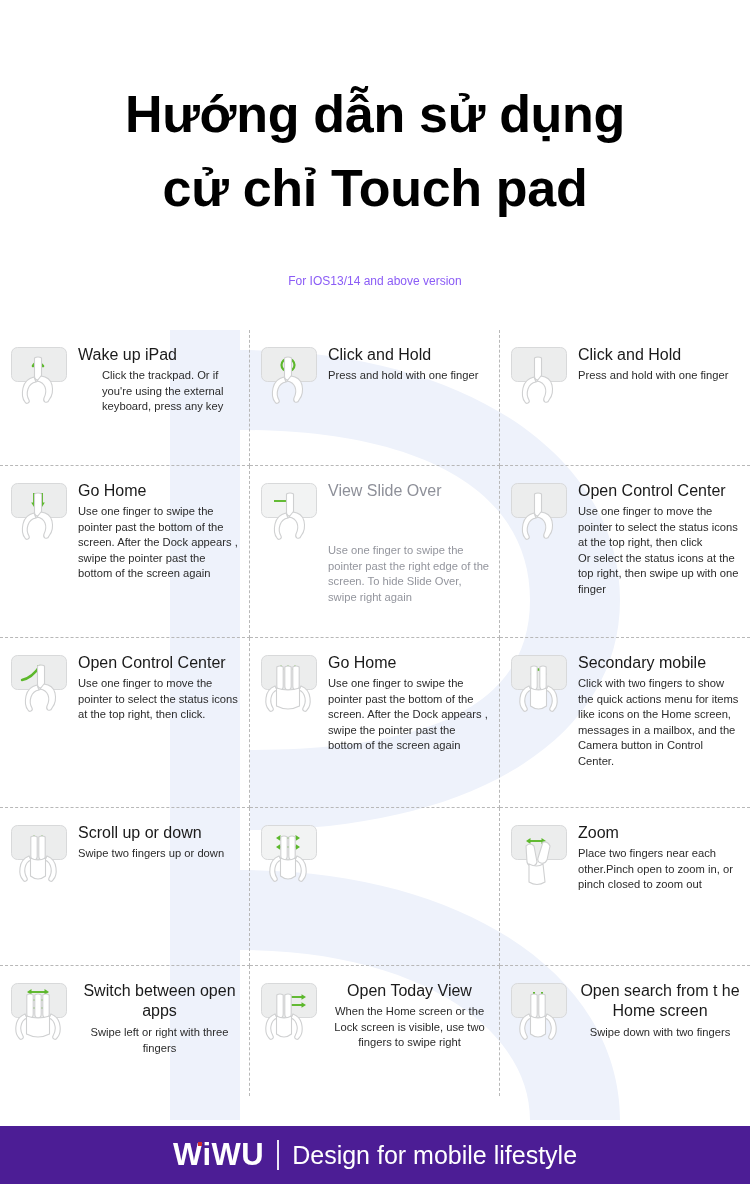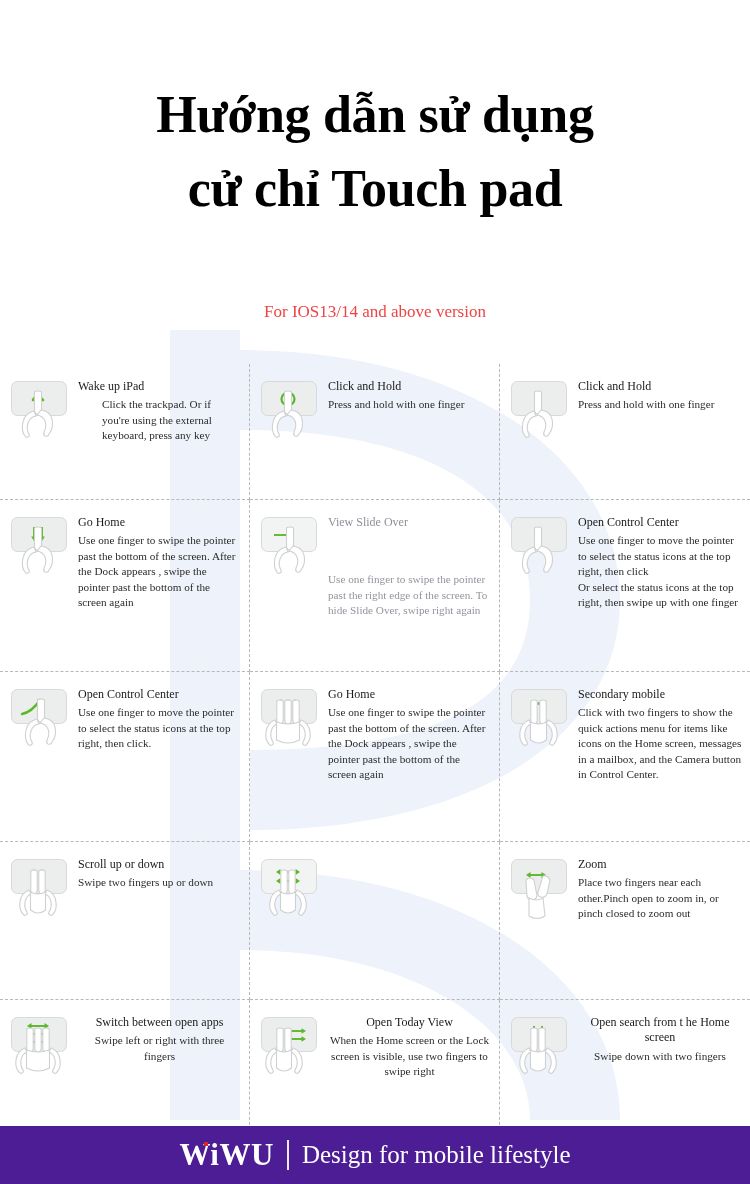--- a/index.html
+++ b/index.html
@@ -9,21 +9,20 @@
     background: #ffffff;
     font-family: "Liberation Sans", sans-serif;
     overflow: hidden;
   }
   #page {
     position: relative;
     width: 750px;
     height: 1184px;
     background: #ffffff;
     overflow: hidden;
-    font-family: Liberation Serif, serif;
   }
 
   
   #watermark {
     position: absolute;
     left: 0; top: 330px;
     width: 750px; height: 790px;
     overflow: hidden;
     pointer-events: none;
     z-index: 0;
@@ -38,23 +37,23 @@
     text-align: center;
   }
   .title-line {
     font-size: 52px;
     font-weight: bold;
     color: #000000;
     line-height: 1.42;
     letter-spacing: -0.3px;
   }
   #subtitle {
-    margin-top: 76px;
-    font-size: 17px;
-    color: #ef4444;
+    margin-top: 48px;
+    font-size: 12px;
+    color: #8b5cf6;
     font-weight: 400;
   }
 
   
   #grid {
     position: relative;
     z-index: 2;
     margin-top: 42px;
     width: 750px;
     display: grid;
@@ -84,21 +83,21 @@
     width: 62px;
     height: 70px;
     position: relative;
     margin-right: 6px;
     margin-top: 2px;
   }
   .pad-wrap svg { position: absolute; left: 0; top: 0; }
 
   .txt { flex: 1 1 auto; padding-top: 1px; min-width: 0; }
   .c-title {
-    font-size: 12px;
+    font-size: 16px;
     color: #1a1a1a;
     line-height: 1.3;
     margin-bottom: 3px;
     font-weight: 400;
   }
   .c-desc {
     font-size: 11.2px;
     color: #2b2b2b;
     line-height: 1.38;
   }

